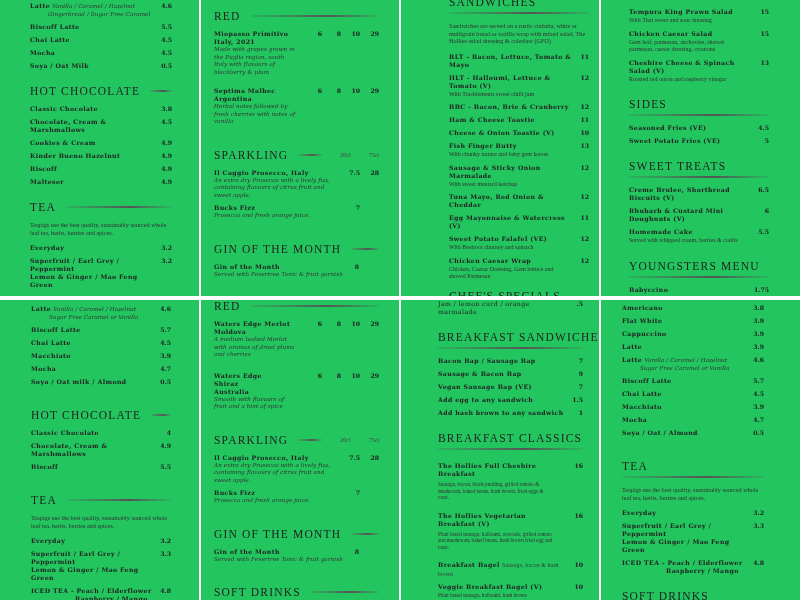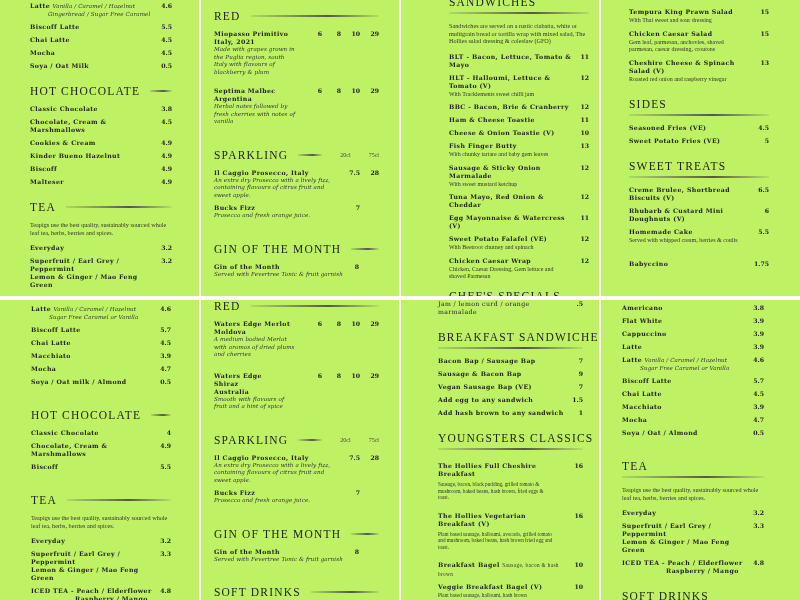--- a/index.html
+++ b/index.html
@@ -2,21 +2,21 @@
 <html><head>
 <meta charset="utf-8">
 <style>
   * { box-sizing: border-box; margin: 0; padding: 0; }
   html, body { width: 800px; height: 600px; overflow: hidden; background: #ffffff; }
   body { font-family: "DejaVu Serif", "Liberation Serif", serif; color: #1e1e1e; position: relative; }
 
   .grid { position: absolute; inset: 0; }
   .panel {
     position: absolute;
-    background: #bef264;
+    background: #22c55e;
     overflow: hidden;
   }
   .divider-v { position: absolute; top: 0; bottom: 0; width: 2px; background: #ffffff; }
   .divider-h { position: absolute; left: 0; right: 0; height: 4px; background: #ffffff; }
 
   .col { position: absolute; }
 
   .sec-head {
     display: flex; align-items: center; gap: 10px;
     font-family: "Liberation Serif", serif;
@@ -333,20 +333,21 @@
         </div>
       <div class="item">
           <div class="namewrap">
             <span class="name">Homemade Cake</span>
             <span class="desc">Served with whipped cream, berries &amp; coulis</span>
           </div>
           <span class="price">5.5</span>
         </div>
 
       <div class="gap"></div>
+      <div class="sec-head under"><span>YOUNGSTERS MENU</span><span class="rule"></span></div>
       <div class="item">
           <span class="name">Babyccino</span>
           <span class="price">1.75</span>
         </div>
 
     </div>
   </div>
 
   <div class="panel" style="left:0;top:300px;width:199px;height:300px;">
     <div class="col" style="left:31px;top:5px;width:140px;">
@@ -533,21 +534,21 @@
       <div class="item">
           <span class="name">Add egg to any sandwich</span>
           <span class="price">1.5</span>
         </div>
       <div class="item">
           <span class="name">Add hash brown to any sandwich</span>
           <span class="price">1</span>
         </div>
 
       <div class="gap"></div>
-      <div class="sec-head under"><span>YOUNGSTERS CLASSICS</span><span class="rule"></span></div>
+      <div class="sec-head under"><span>BREAKFAST CLASSICS</span><span class="rule"></span></div>
       <div style="height:4px"></div>
       <div class="item">
           <div class="namewrap" style="width:115px;">
             <span class="name">The Hollies Full Cheshire Breakfast</span>
             <span class="desc" style="font-size:5.2px;line-height:6.5px;margin-top:3px;">Sausage, bacon, black pudding, grilled tomato &amp; mushroom, baked beans, hash brown, fried eggs &amp; toast.</span>
           </div>
           <span class="price">16</span>
         </div>
       <div style="height:6px"></div>
       <div class="item">

